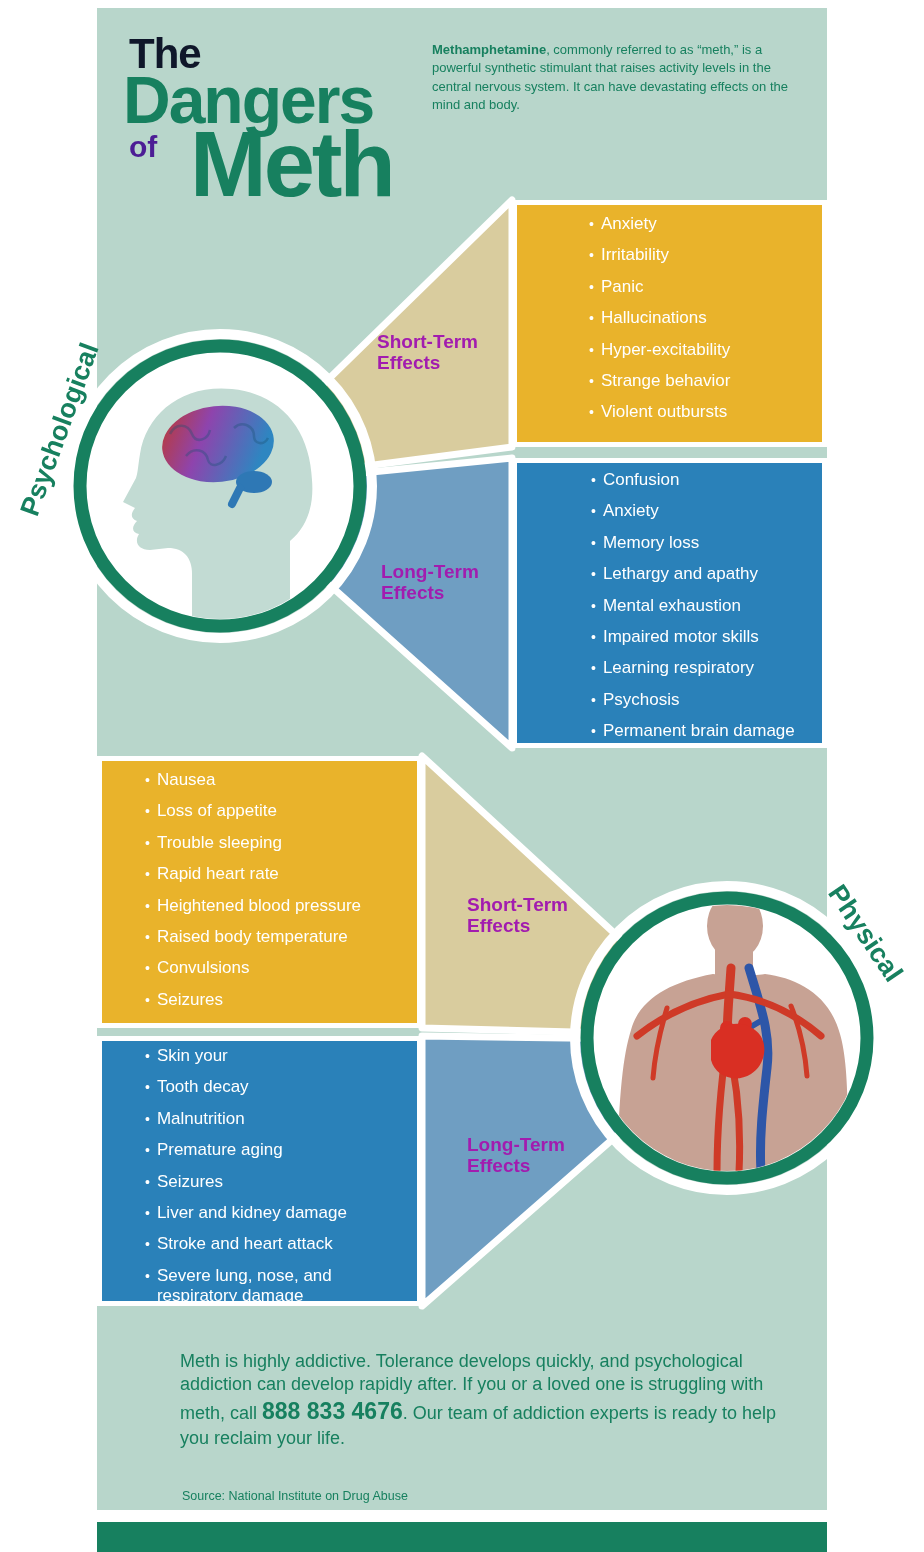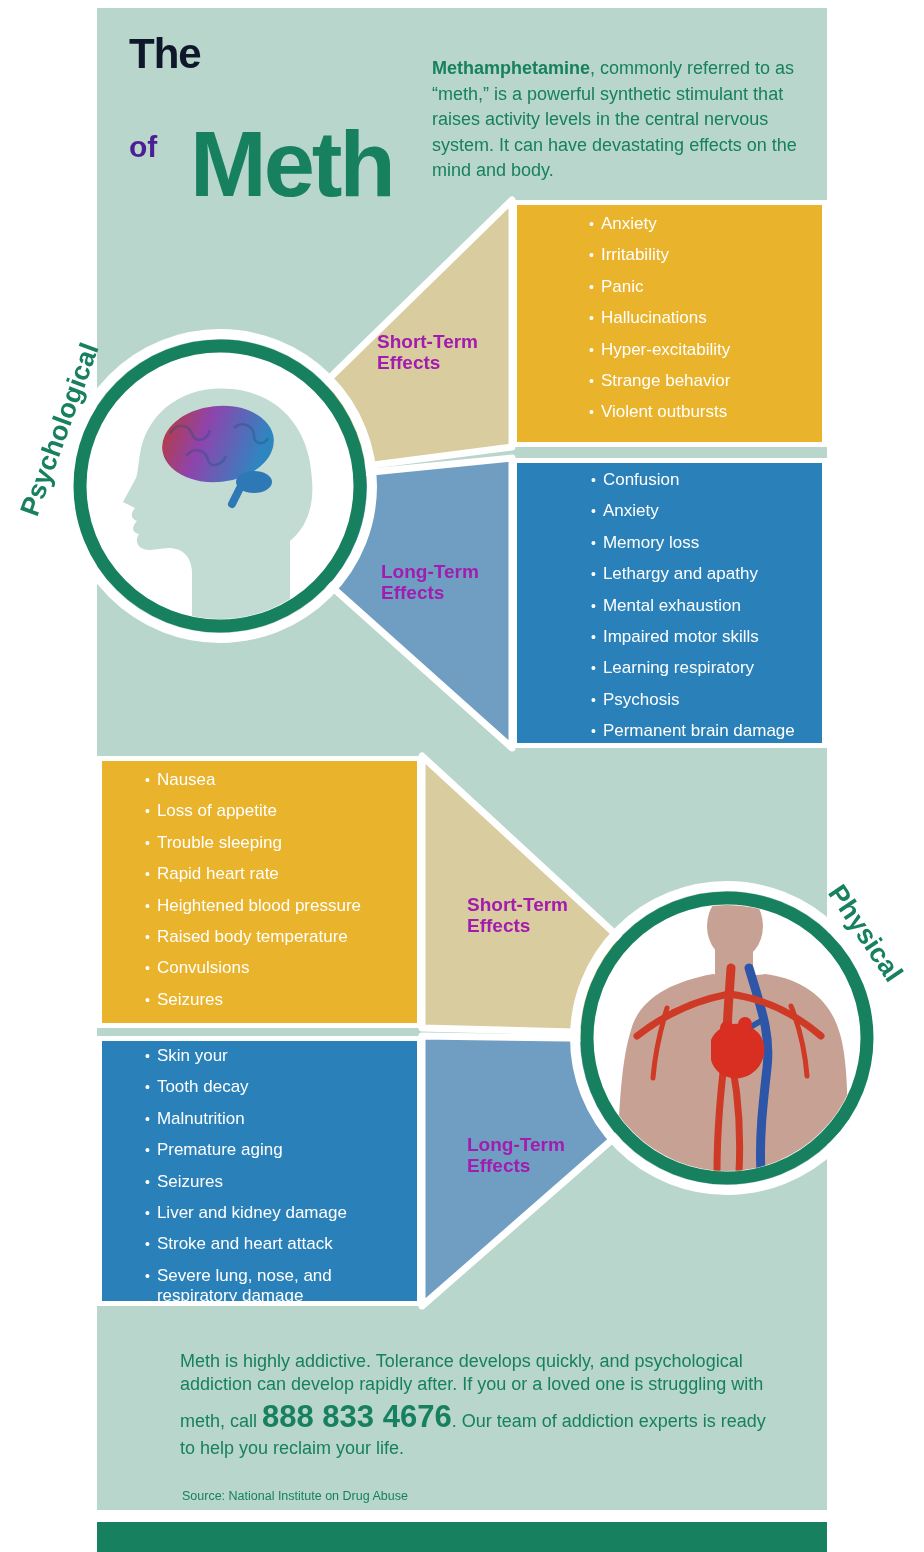--- a/index.html
+++ b/index.html
@@ -6,21 +6,21 @@
   .stage{position:relative;width:924px;height:1552px;background:#fff;overflow:hidden;}
   .panel{position:absolute;left:97px;top:8px;width:730px;height:1502px;background:#b8d6cb;}
   .deco{position:absolute;left:0;top:0;}
 
   
   .t-the{position:absolute;left:129px;top:30px;font-size:42px;font-weight:bold;color:#0f172a;letter-spacing:-1px;}
   .t-dangers{position:absolute;left:123px;top:62px;font-size:66px;font-weight:bold;color:#17805f;letter-spacing:-2px;}
   .t-of{position:absolute;left:129px;top:130px;font-size:30px;font-weight:bold;color:#4c1d95;}
   .t-meth{position:absolute;left:150px;top:118px;font-size:92px;font-weight:bold;color:#17805f;letter-spacing:-3px;line-height:1;margin-left:40px;}
 
-  .intro{position:absolute;left:432px;top:56px;width:376px;color:#17805f;font-size:18px;line-height:1.42;}
+  .intro{position:absolute;left:432px;top:41px;width:376px;color:#17805f;font-size:13px;line-height:1.42;}
   .intro .lead{font-weight:bold;}
 
   
   .box{position:absolute;box-sizing:border-box;border:5px solid #ffffff;overflow:hidden;}
   .box.yellow{background:#e9b32b;}
   .box.blue{background:#2a81b9;}
   #box-psy-short{left:512px;top:200px;width:315px;height:247px;padding:9px 8px 0 72px;}
   #box-psy-long{left:512px;top:458px;width:315px;height:290px;padding:7px 8px 0 74px;}
   #box-phy-short{left:97px;top:756px;width:325px;height:272px;padding:9px 8px 0 43px;}
   #box-phy-long{left:97px;top:1036px;width:325px;height:270px;padding:5px 8px 0 43px;}
@@ -32,21 +32,21 @@
   #lbl-psy-short{left:377px;top:331px;}
   #lbl-psy-long{left:381px;top:561px;}
   #lbl-phy-short{left:467px;top:894px;}
   #lbl-phy-long{left:467px;top:1134px;}
 
   .section-label{position:absolute;color:#17805f;font-weight:bold;font-size:27px;text-align:center;transform-origin:center;}
   #lbl-psychological{left:-55px;top:414px;width:230px;transform:rotate(-70deg);}
   #lbl-physical{left:785px;top:918px;width:160px;transform:rotate(56deg);}
 
   .footer-text{position:absolute;left:180px;top:1350px;width:605px;color:#17805f;font-size:18px;line-height:1.3;}
-  .phone{font-weight:bold;font-size:31px;}
+  .phone{font-weight:bold;font-size:23px;}
   .source{position:absolute;left:182px;top:1489px;color:#17805f;font-size:12.5px;}
   .bottom-bar{position:absolute;left:97px;top:1522px;width:730px;height:30px;background:#17805f;}
 </style>
 </head>
 <body>
 
 <div class="stage">
 
   <div class="panel"></div>
 
@@ -99,20 +99,21 @@
         <path d="M 0,2 C -6,46 -10,90 -10,134" stroke="#cf3a27" stroke-width="7" fill="none" stroke-linecap="round"></path>
         <path d="M 0,2 C 12,50 14,94 12,134" stroke="#cf3a27" stroke-width="7" fill="none" stroke-linecap="round"></path>
         <circle cx="0" cy="-10" r="7" fill="#d92f23"></circle>
         <circle cx="18" cy="-14" r="7" fill="#d92f23"></circle>
         <path fill="#d92f23" d="M -16,2 C -10,-14 14,-20 28,-8 C 42,2 40,26 24,36 C 8,46 -12,38 -16,22 Z"></path>
       </g>
     </g>
   </svg>
 
   <div class="t-the">The</div>
+  <div class="t-dangers">Dangers</div>
   <div class="t-of">of</div>
   <div class="t-meth">Meth</div>
 
   <div class="intro"><span class="lead">Methamphetamine</span><span>, commonly referred to as “meth,” is a powerful synthetic stimulant that raises activity levels in the central nervous system. It can have devastating effects on the mind and body.</span></div>
 
   <div class="section-label" id="lbl-psychological">Psychological</div>
   <div class="section-label" id="lbl-physical">Physical</div>
 
   <div class="box yellow" id="box-psy-short">
       <div class="bullet-item">

